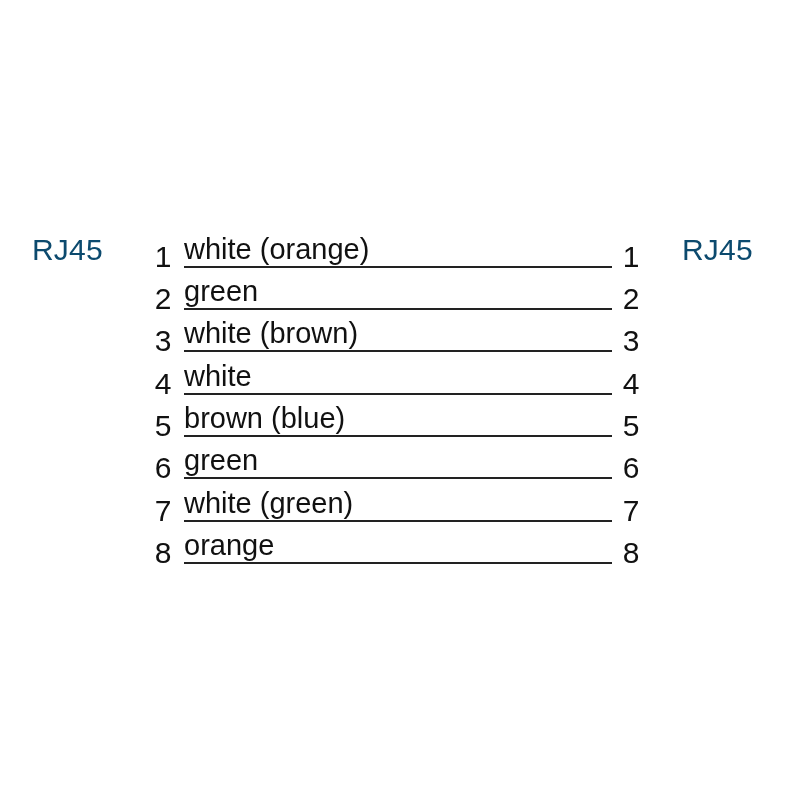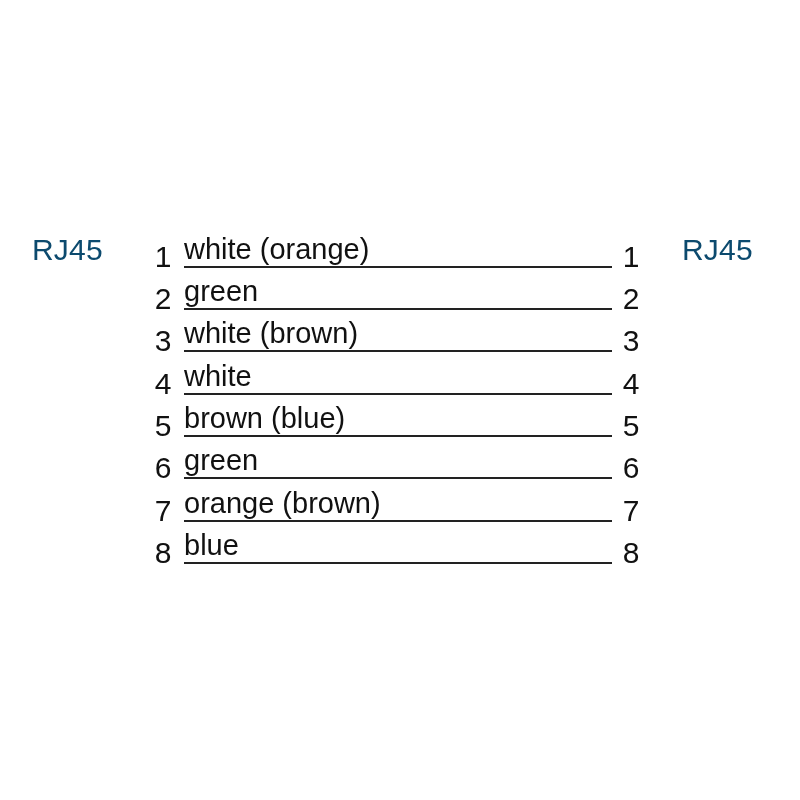--- a/index.html
+++ b/index.html
@@ -121,26 +121,26 @@
   </div>
 
   <div class="wire-row" style="top:477px">
     <div class="wire-label">green</div>
     <div class="pin-num left">6</div>
     <div class="wire-line"></div>
     <div class="pin-num right">6</div>
   </div>
 
   <div class="wire-row" style="top:520px">
-    <div class="wire-label">orange (brown)</div>
+    <div class="wire-label">white (green)</div>
     <div class="pin-num left">7</div>
     <div class="wire-line"></div>
     <div class="pin-num right">7</div>
   </div>
 
   <div class="wire-row" style="top:562px">
-    <div class="wire-label">blue</div>
+    <div class="wire-label">orange</div>
     <div class="pin-num left">8</div>
     <div class="wire-line"></div>
     <div class="pin-num right">8</div>
   </div>
 
 </div>
 
 </body></html>

